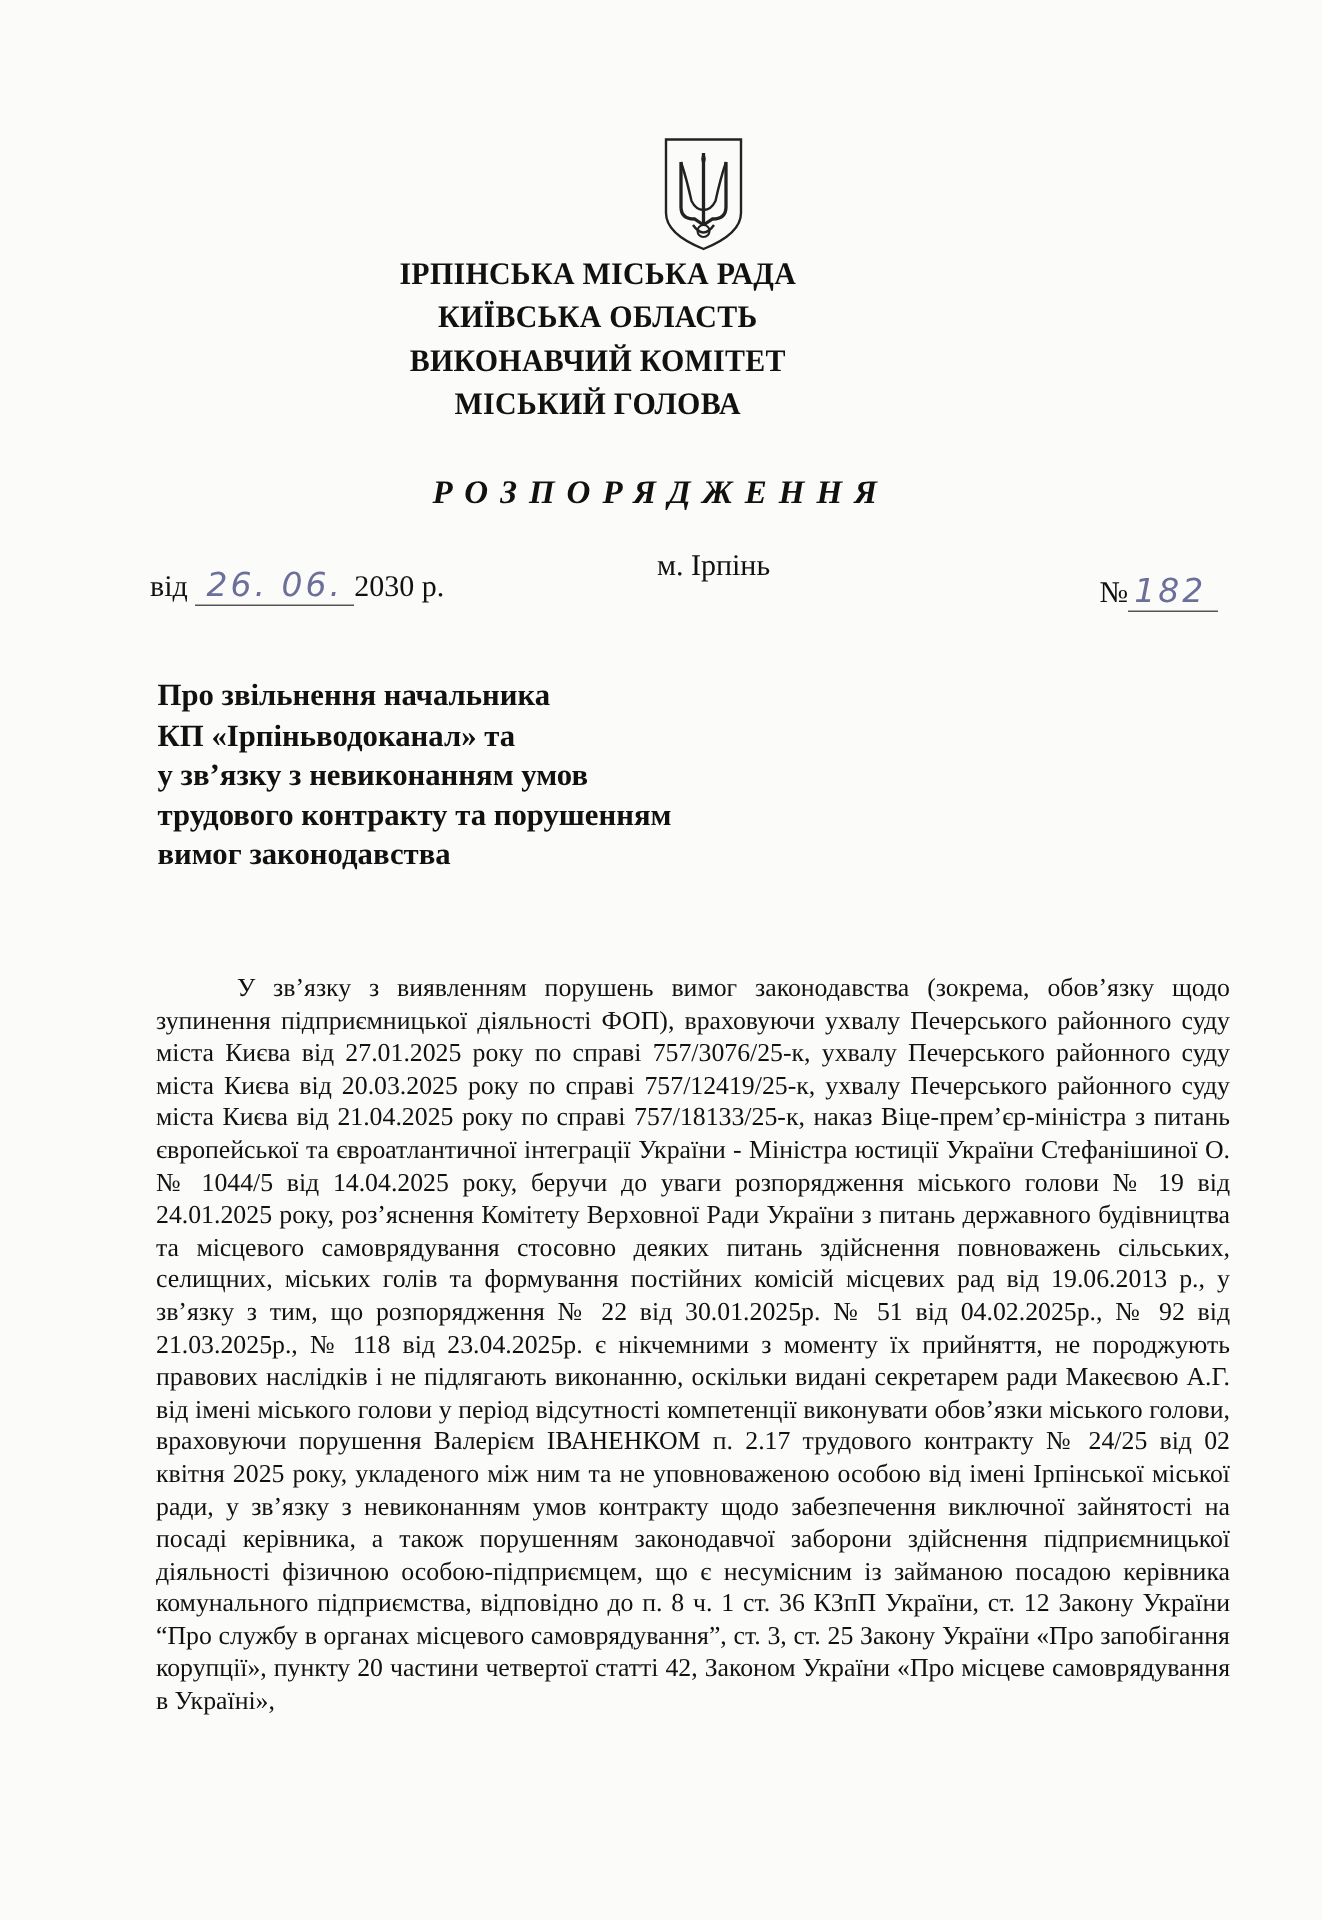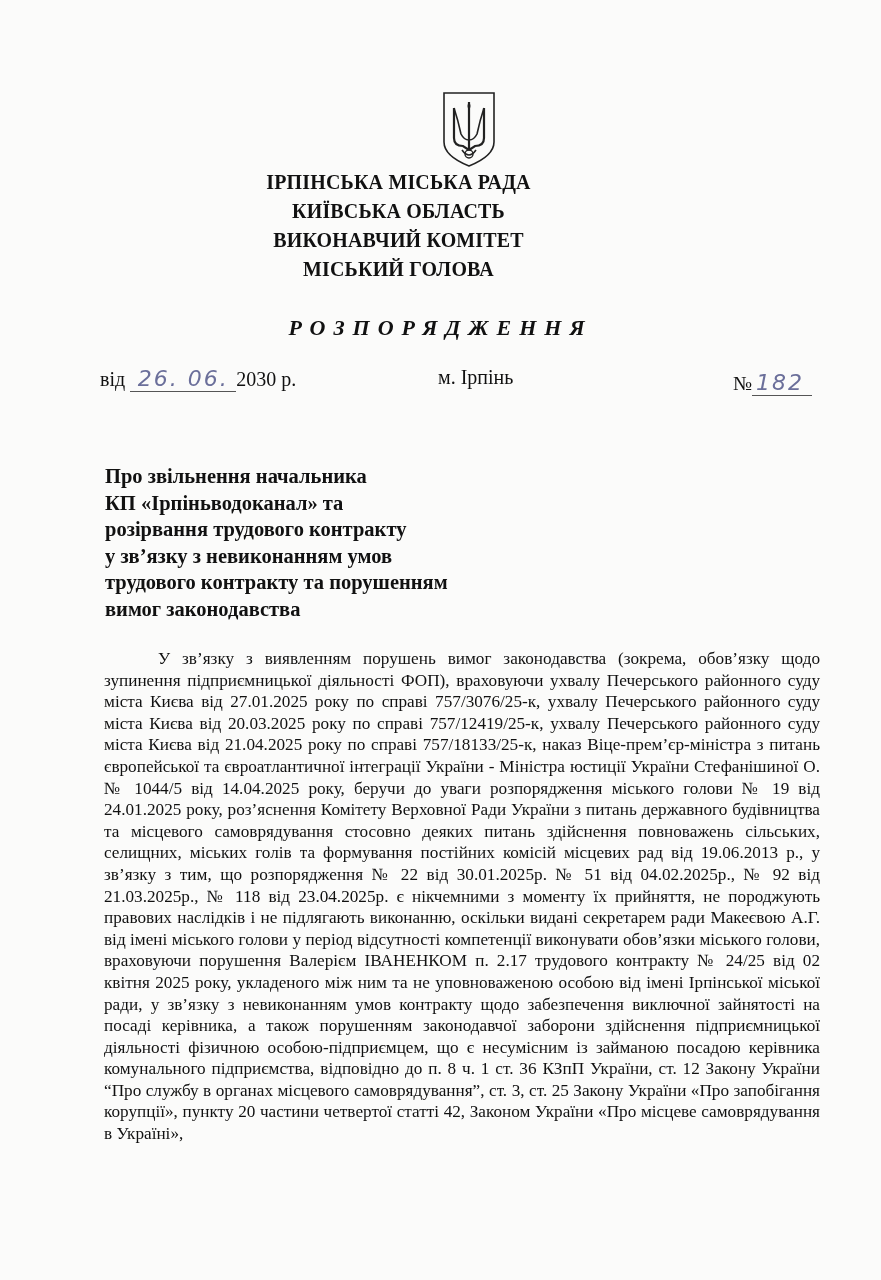--- a/index.html
+++ b/index.html
@@ -24,27 +24,27 @@
     font-weight: bold; font-style: italic; font-size: 22px; letter-spacing: 8px;
   }
   .meta-row { position: absolute; top: 366px; left: 0; width: 881px; height: 40px; font-size: 20px; }
   .date-block { position: absolute; left: 100px; top: 0; }
   .date-block .label { display: inline-block; }
   .hand-field {
     display: inline-block; border-bottom: 1px solid #555; min-width: 100px; text-align: center;
     font-family: "DejaVu Sans", sans-serif; font-style: italic; color: #6b6f9a; font-size: 22px;
     letter-spacing: 2px; font-weight: 300;
   }
-  .date-field { width: 106px; }
+  .date-field { width: 106px; margin-top: 12px; }
   .city { position: absolute; left: 438px; top: 0; }
-  .number-block { position: absolute; left: 733px; top: 4px; }
+  .number-block { position: absolute; left: 733px; top: 16px; }
   .number-field { width: 56px; min-width: 56px; text-align: left; padding-left: 4px; }
   .subject {
     position: absolute; left: 105px; top: 451px; width: 440px;
-    font-weight: bold; font-size: 20.5px; line-height: 26.5px; margin-top: 12px;
+    font-weight: bold; font-size: 20.5px; line-height: 26.5px;
   }
   .subject .s-line { white-space: nowrap; }
   .body-text {
     position: absolute; left: 104px; top: 648px; width: 716px;
     font-size: 17.2px; line-height: 21.6px; text-align: justify;
     text-indent: 54px;
   }
 </style>
 </head>
 <body>
@@ -81,21 +81,20 @@
     </div>
     <div class="city">м. Ірпінь</div>
     <div class="number-block">
       <span class="label">№</span><span class="hand-field number-field">182</span>
     </div>
   </div>
 
   <div class="subject">
     <div class="s-line">Про звільнення  начальника</div>
     <div class="s-line">КП «Ірпіньводоканал»  та</div>
-    <div class="s-line">розірвання трудового контракту</div>
     <div class="s-line">у зв’язку з невиконанням умов</div>
     <div class="s-line">трудового контракту та порушенням</div>
     <div class="s-line">вимог законодавства</div>
   </div>
 
   <div class="body-text">У зв’язку з виявленням порушень вимог законодавства (зокрема, обов’язку щодо зупинення підприємницької діяльності ФОП),  враховуючи ухвалу Печерського районного суду міста Києва від 27.01.2025 року по справі 757/3076/25-к,  ухвалу Печерського районного суду міста Києва від 20.03.2025 року по справі 757/12419/25-к, ухвалу Печерського районного суду міста Києва від 21.04.2025 року по справі 757/18133/25-к, наказ Віце-прем’єр-міністра з питань європейської та євроатлантичної інтеграції України - Міністра юстиції України Стефанішиної О. № 1044/5 від 14.04.2025 року, беручи до уваги розпорядження міського голови № 19 від 24.01.2025 року, роз’яснення Комітету Верховної Ради України з питань державного будівництва та місцевого самоврядування стосовно деяких питань здійснення повноважень сільських, селищних, міських голів та формування постійних комісій місцевих рад від 19.06.2013 р., у зв’язку з тим, що розпорядження № 22 від 30.01.2025р.  № 51 від 04.02.2025р., № 92 від 21.03.2025р., № 118 від 23.04.2025р. є нікчемними з моменту їх прийняття, не породжують правових наслідків і не підлягають виконанню, оскільки видані секретарем ради Макеєвою А.Г.  від імені міського голови у період відсутності компетенції виконувати обов’язки міського голови, враховуючи порушення Валерієм ІВАНЕНКОМ п. 2.17 трудового контракту № 24/25 від 02 квітня 2025 року, укладеного між ним та не уповноваженою особою від імені Ірпінської міської ради, у зв’язку з невиконанням умов контракту щодо забезпечення виключної зайнятості на посаді керівника, а також порушенням законодавчої заборони здійснення підприємницької діяльності фізичною особою-підприємцем, що є несумісним із займаною посадою керівника комунального підприємства, відповідно до п. 8 ч. 1 ст. 36 КЗпП України, ст. 12 Закону  України “Про службу в органах місцевого самоврядування”, ст. 3, ст. 25  Закону України «Про запобігання корупції», пункту 20 частини четвертої статті 42,  Законом України «Про місцеве самоврядування в Україні»,</div>
 
 </div>
 
 </body></html>

